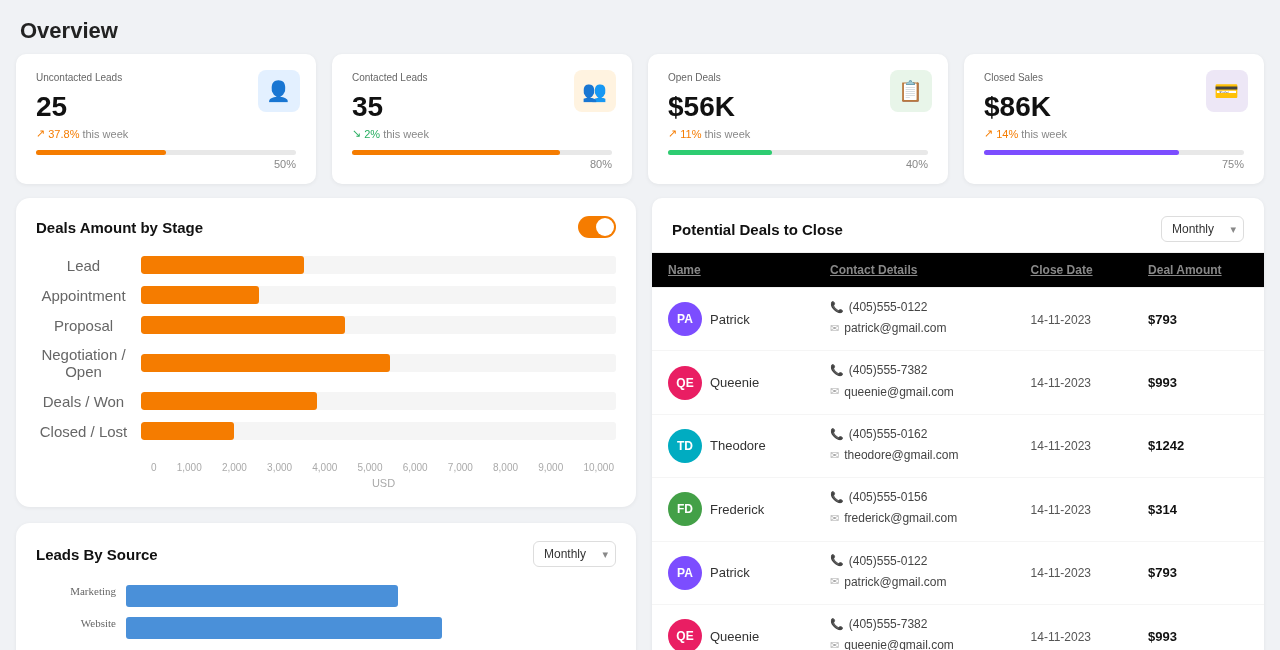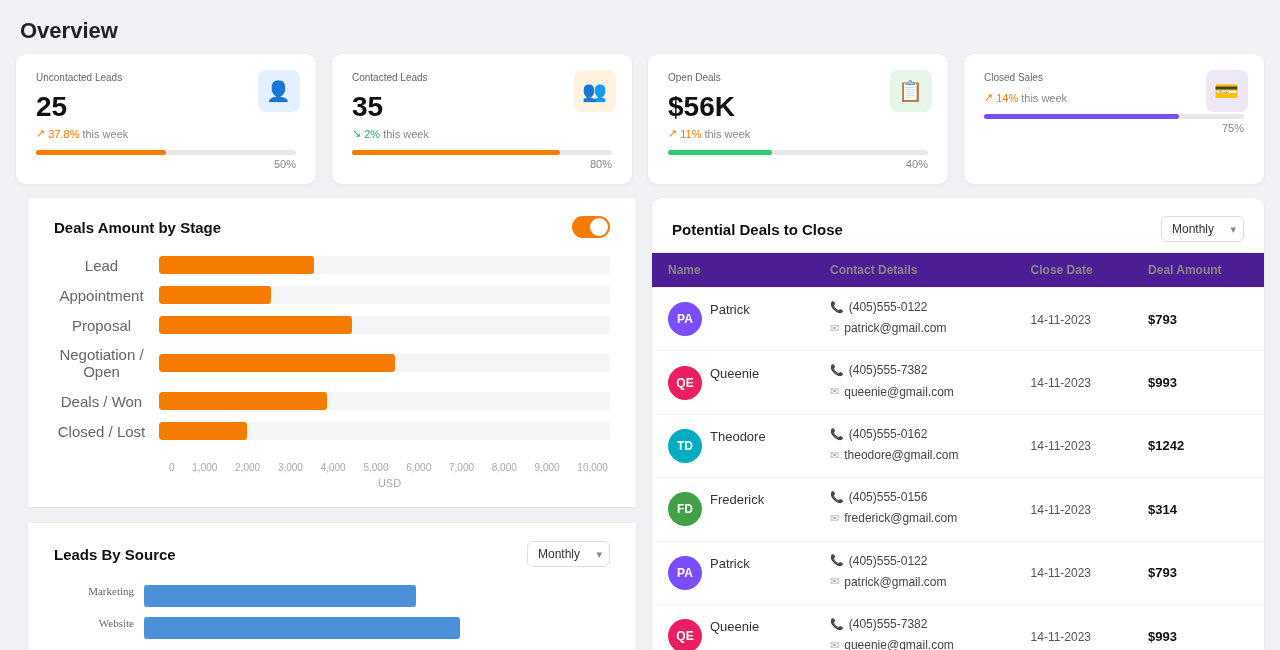--- a/index.html
+++ b/index.html
@@ -98,24 +98,23 @@
     
     .left-panel {
       width: 620px;
       display: flex;
       flex-direction: column;
       gap: 16px;
     }
 
     .chart-card {
       background: #fff;
-      border-radius: 2px;
-      padding: 18px 26px;
+      border-radius: 14px;
+      padding: 18px 20px;
       box-shadow: 0 1px 4px rgba(0,0,0,0.06);
-      margin-left: 12px;
     }
     .card-header {
       display: flex;
       align-items: center;
       justify-content: space-between;
       margin-bottom: 14px;
     }
     .card-title {
       font-size: 15px;
       font-weight: 700;
@@ -256,21 +255,22 @@
       width: 100%;
       border-collapse: collapse;
     }
     .deals-table thead tr th {
       font-size: 12px;
       font-weight: 600;
       color: #888;
       padding: 10px 16px;
       text-align: left;
       border-bottom: 1px solid #f0f0f0;
-      background: #4c1d95;
+      background: #000000;
+      text-decoration: underline;
     }
     .deals-table tbody tr {
       border-bottom: 1px solid #f5f5f5;
     }
     .deals-table tbody tr td {
       padding: 10px 16px;
       vertical-align: middle;
     }
     .avatar {
       width: 34px;
@@ -284,21 +284,21 @@
       color: #fff;
       margin-right: 8px;
       flex-shrink: 0;
     }
     .av-pa { background: #7c4dff; }
     .av-qe { background: #e91e63; }
     .av-td { background: #00acc1; }
     .av-fd { background: #43a047; }
     .name-cell {
       display: flex;
-      align-items: flex-start;
+      align-items: center;
     }
     .contact-cell {
       font-size: 12px;
       color: #444;
       line-height: 1.6;
     }
     .contact-line {
       display: flex;
       align-items: center;
       gap: 5px;
@@ -355,20 +355,21 @@
       <span style="color:#888">this week</span>
     </div>
     <div class="progress-bar-bg">
       <div class="progress-bar-fill" style="width:40%; background:#2ecc71"></div>
     </div>
     <div class="stat-pct">40%</div>
   </div>
     <div class="stat-card">
     <div class="stat-icon icon-purple">💳</div>
     <div class="stat-title">Closed Sales</div>
+    <div class="stat-value">$86K</div>
     <div class="stat-change">
       <span style="color:#f57c00">↗</span>
       <span style="color:#f57c00">14%</span>
       <span style="color:#888">this week</span>
     </div>
     <div class="progress-bar-bg">
       <div class="progress-bar-fill" style="width:75%; background:#7c4dff"></div>
     </div>
     <div class="stat-pct">75%</div>
   </div>

